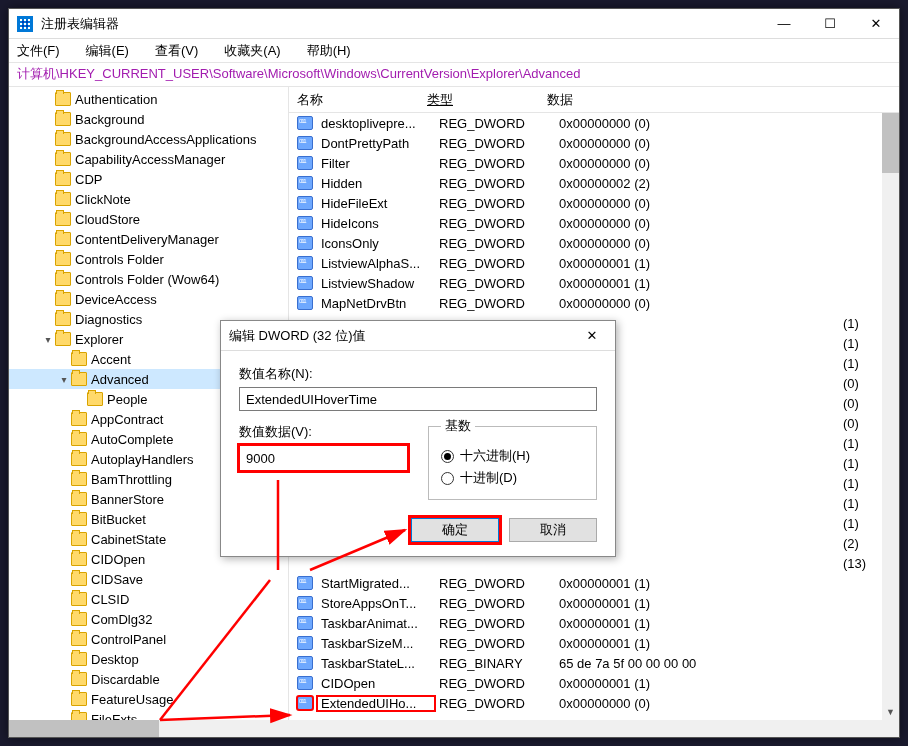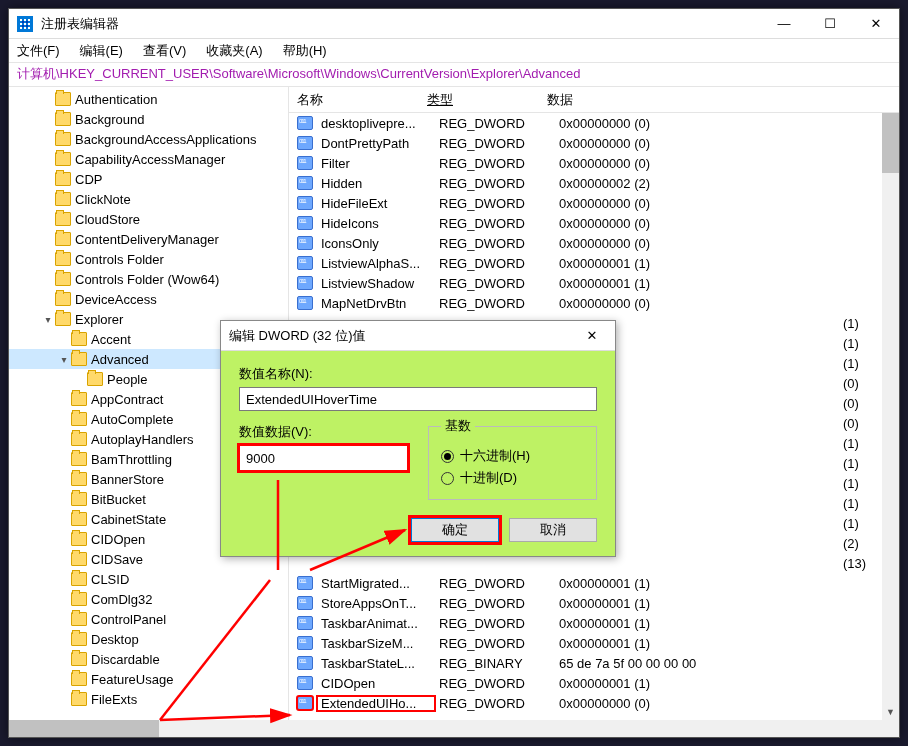--- a/index.html
+++ b/index.html
@@ -7,21 +7,21 @@
 
 .window { position: absolute; left: 8px; top: 8px; width: 892px; height: 730px; background: #fff; border: 1px solid #555; box-shadow: 0 0 10px rgba(0,0,0,0.5); display: flex; flex-direction: column; }
 
 .titlebar { height: 30px; background: #fff; display: flex; align-items: center; padding: 0 0 0 8px; border-bottom: 1px solid #ddd; }
 .titlebar .app-icon { width: 16px; height: 16px; background: #0078d7; margin-right: 8px; display: inline-flex; align-items: center; justify-content: center; }
 .titlebar .app-icon::before { content:""; width:10px; height:10px; background: repeating-linear-gradient(90deg, #fff 0 2px, #0078d7 2px 4px), repeating-linear-gradient(0deg, #fff 0 2px, #0078d7 2px 4px); background-blend-mode: multiply;}
 .titlebar .title { flex: 1; color: #000; }
 .win-btns { display: flex; }
 .win-btn { width: 46px; height: 30px; display: flex; align-items: center; justify-content: center; color: #000; }
 
-.menubar { height: 24px; display: flex; align-items: center; padding: 0 8px; gap: 20px; color: #000; border-bottom: 1px solid #e5e5e5; }
+.menubar { height: 24px; display: flex; align-items: center; padding: 0 8px; gap: 26px; color: #000; border-bottom: 1px solid #e5e5e5; }
 
 .address { height: 24px; padding: 2px 8px; border-bottom: 1px solid #e5e5e5; color: #a21caf; white-space: nowrap; overflow: hidden; }
 
 .main { flex:1; display:flex; min-height:0; }
 
 .tree { width: 280px; border-right: 1px solid #e5e5e5; overflow-y: auto; overflow-x: auto; padding: 2px 0; position: relative; }
 .tree-row { display:flex; align-items:center; height:20px; white-space:nowrap; }
 .tree-row.selected { background:#cde8ff; }
 .tree-row .indent { display:inline-block; }
 .tree-row .chevron { width:14px; text-align:center; color:#555; font-size:10px; }
@@ -43,21 +43,21 @@
 .list-row.highlighted .c-name { outline: 2px solid #f00; outline-offset:-1px; }
 .list-row.highlighted .icon { outline: 2px solid #f00; outline-offset:-1px; }
 .list-body .vscroll { position:absolute; right:0; top:0; bottom:0; width:17px; background:#f0f0f0; }
 .list-body .vscroll .thumb { position:absolute; top:0; width:100%; height:60px; background:#c1c1c1; }
 .list-body .vscroll .arrow { position:absolute; width:17px; height:17px; display:flex; align-items:center; justify-content:center; font-size:9px; color:#555;}
 .list-body .vscroll .arrow.up { top:0; } .list-body .vscroll .arrow.down { bottom:0; }
 
 .hscroll { height:17px; background:#f0f0f0; display:flex; align-items:center; }
 .hscroll .thumb { height:100%; width:150px; background:#c1c1c1; margin-left:0; }
 
-.dialog { position:absolute; left:220px; top:320px; width:396px; background:#bef264; border:1px solid #888; box-shadow:2px 2px 8px rgba(0,0,0,0.3); }
+.dialog { position:absolute; left:220px; top:320px; width:396px; background:#ffffff; border:1px solid #888; box-shadow:2px 2px 8px rgba(0,0,0,0.3); }
 .dlg-title { height:30px; background:#fff; display:flex; align-items:center; padding:0 8px; border-bottom:1px solid #ddd; }
 .dlg-title .t { flex:1; color:#000; }
 .dlg-close { width:30px; text-align:center; }
 .dlg-body { padding:14px 18px; color:#000; }
 .field-label { margin-bottom:4px; }
 .field-input { width:100%; height:24px; border:1px solid #7a7a7a; background:#fff; padding:0 6px; color:#000; }
 .ro { background:#fff; }
 .dlg-row { display:flex; gap:20px; margin-top:12px; }
 .dlg-col { flex:1; }
 .fieldset { border:1px solid #bbb; padding:8px 12px 12px 12px; margin-top:-6px; }
@@ -164,20 +164,26 @@
           <span class="indent" style="width:32px"></span>
           <span class="chevron"></span>
           <span class="folder"></span>
           <span class="label">Controls Folder (Wow64)</span>
         </div>
         <div class="tree-row">
           <span class="indent" style="width:32px"></span>
           <span class="chevron"></span>
           <span class="folder"></span>
           <span class="label">DeviceAccess</span>
+        </div>
+        <div class="tree-row">
+          <span class="indent" style="width:32px"></span>
+          <span class="chevron"></span>
+          <span class="folder"></span>
+          <span class="label">Diagnostics</span>
         </div>
         <div class="tree-row">
           <span class="indent" style="width:32px"></span>
           <span class="chevron">▾</span>
           <span class="folder"></span>
           <span class="label">Explorer</span>
         </div>
         <div class="tree-row">
           <span class="indent" style="width:48px"></span>
           <span class="chevron"></span>

